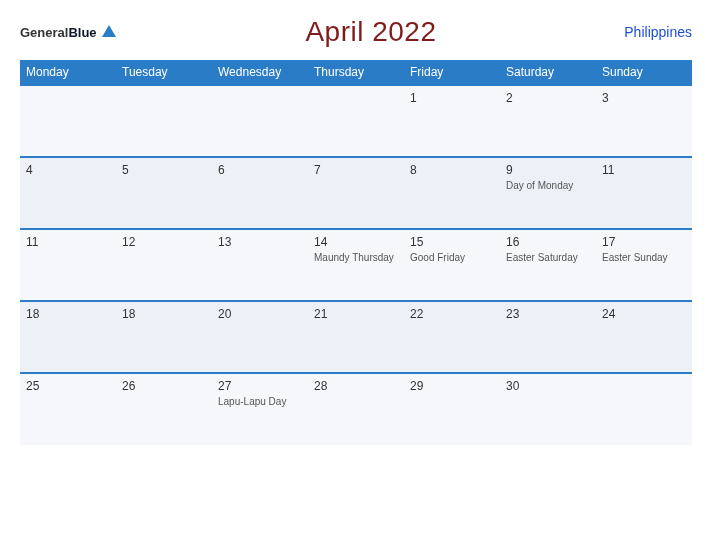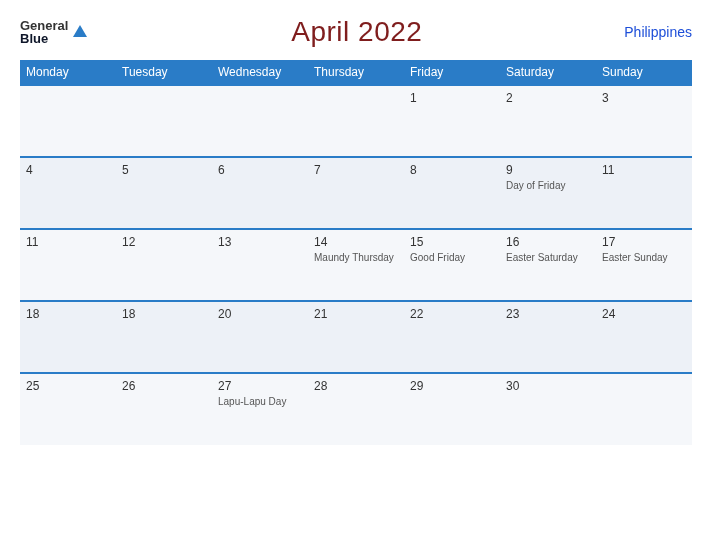--- a/index.html
+++ b/index.html
@@ -101,21 +101,21 @@
     .empty-cell {
       background: #f5f7fa;
     }
   </style>
 </head>
 <body>
 
 <div class="page">
   <div class="header">
     <div class="logo">
-      <div style="display:flex;flex-direction:column;line-height:1.1;">
+      <div style="display:flex;flex-direction:row;line-height:1.1;">
         <span class="logo-text-general">General</span>
         <span class="logo-text-blue">Blue</span>
       </div>
       <svg class="logo-icon" viewBox="0 0 18 18">
         <polygon points="9,2 16,14 2,14" fill="#2a7cc7"></polygon>
       </svg>
     </div>
     <div class="month-title">April 2022</div>
     <div class="country">Philippines</div>
   </div>
@@ -159,21 +159,21 @@
             <span class="day-number">6</span>
           </td>
           <td>
             <span class="day-number">7</span>
           </td>
           <td>
             <span class="day-number">8</span>
           </td>
           <td>
             <span class="day-number">9</span>
-            <span class="holiday-name">Day of Friday</span>
+            <span class="holiday-name">Day of Monday</span>
           </td>
           <td>
             <span class="day-number">11</span>
           </td>
         </tr>
         <tr>
           <td>
             <span class="day-number">11</span>
           </td>
           <td>

